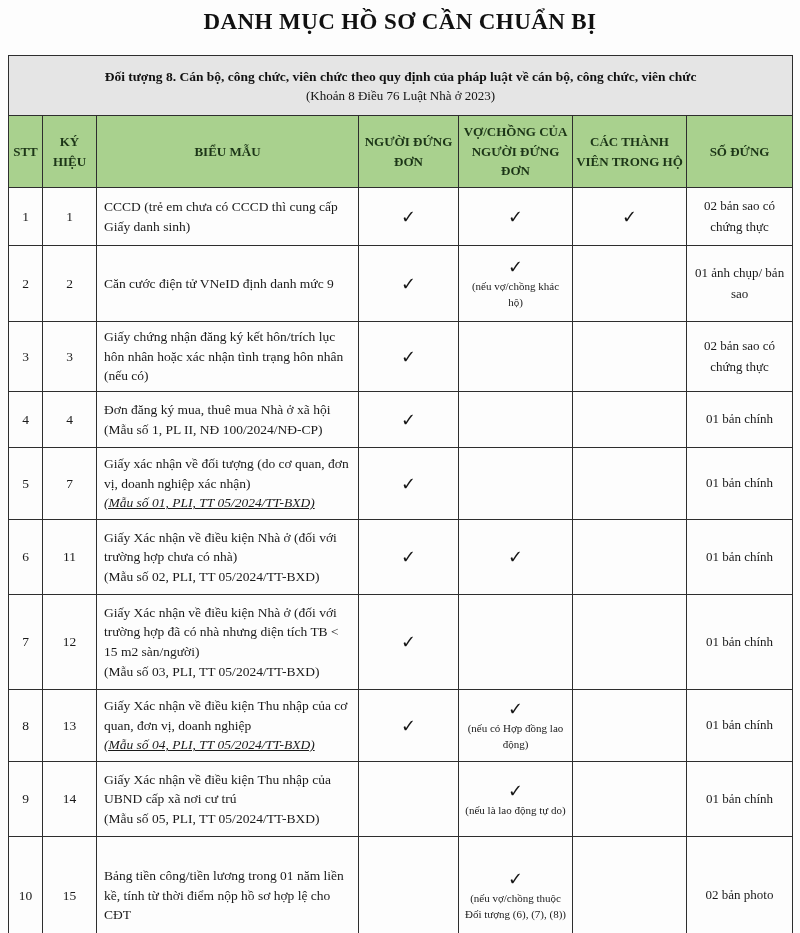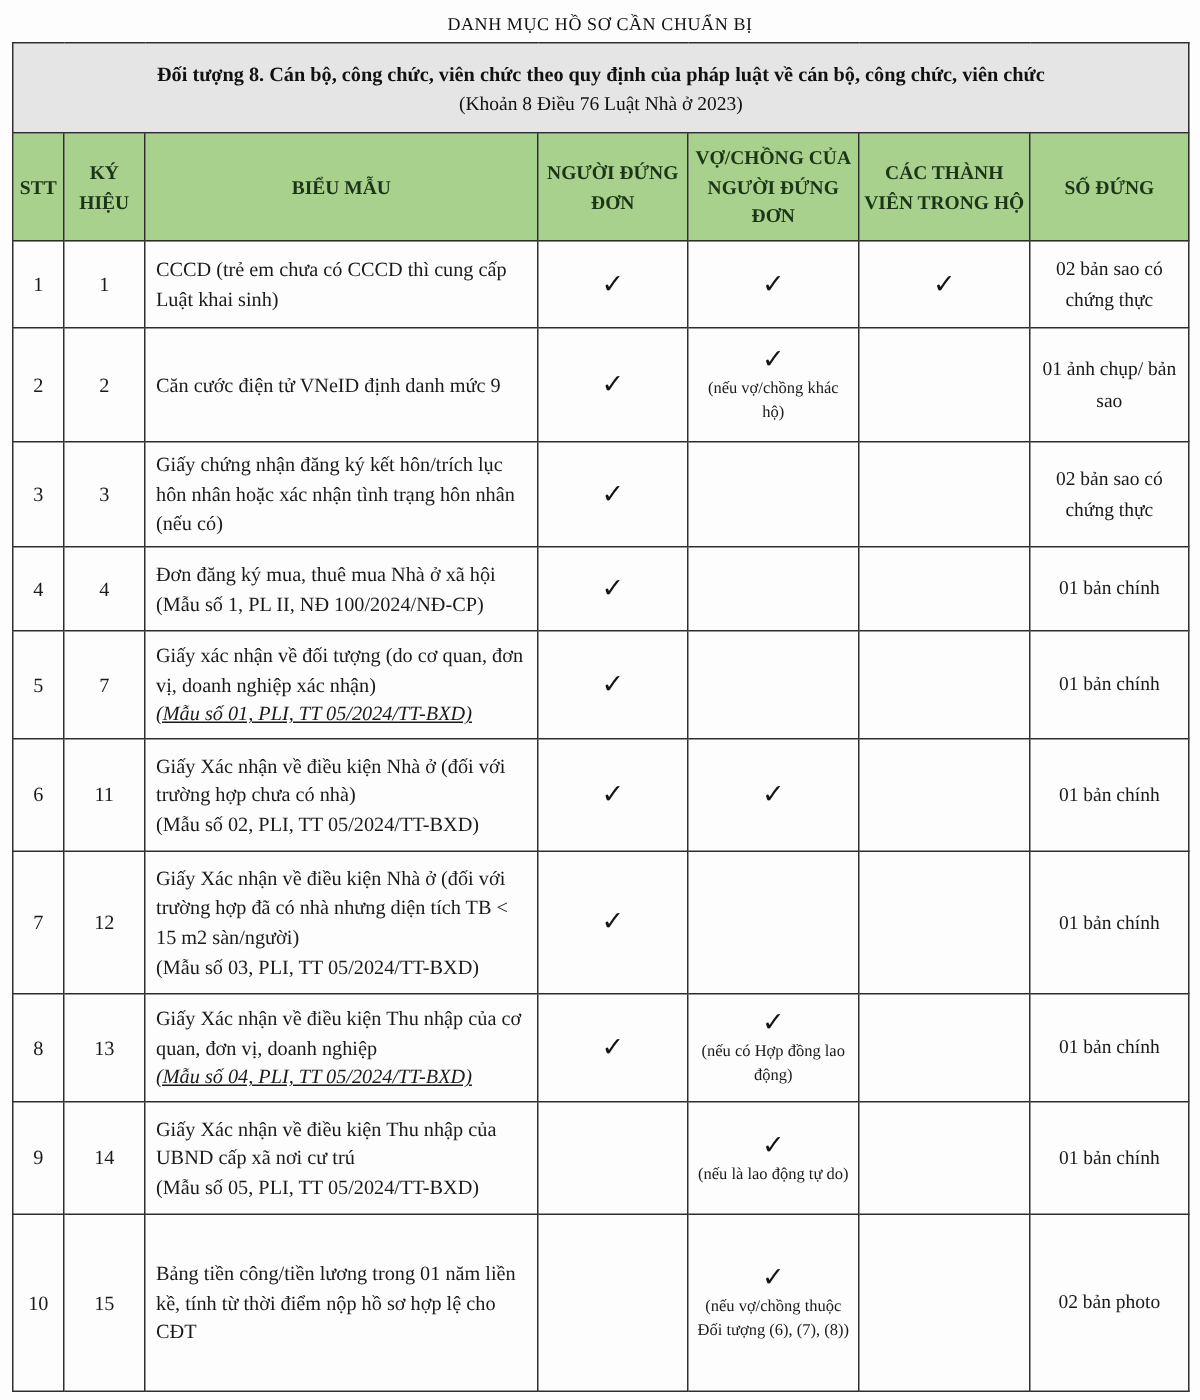--- a/index.html
+++ b/index.html
@@ -4,22 +4,22 @@
 <style>
   * { box-sizing: border-box; }
   html,body { margin:0; padding:0; }
   body {
     width:800px; height:933px;
     background:#fdfdfd;
     font-family:"Liberation Serif","DejaVu Serif",serif;
     color:#1a1a1a;
   }
   .page-title {
-    font-size:12px; font-weight:normal; text-align:center;
-    margin:9px 0 4px 0; letter-spacing:.4px; color:#111;
+    font-size:23px; font-weight:bold; text-align:center;
+    margin:9px 0 20px 0; letter-spacing:.4px; color:#111;
   }
   table.doc {
     border-collapse:collapse; table-layout:fixed;
     width:784px; margin-left:8px;
   }
   table.doc td, table.doc th { border:1.6px solid #2e2e2e; vertical-align:middle; }
   
   .subtitle-cell { text-align:center; padding:7px 14px; height:60px; background:#e5e5e5; }
   .sub1 { font-weight:bold; font-size:13.5px; line-height:1.45; color:#111; }
   .sub2 { font-size:13px; margin-top:1px; color:#111; }
@@ -84,21 +84,21 @@
       <th>VỢ/CHỒNG CỦA NGƯỜI ĐỨNG ĐƠN</th>
       <th>CÁC THÀNH VIÊN TRONG HỘ</th>
       <th>SỐ ĐỨNG</th>
     </tr>
   </thead>
   <tbody>
   <tr>
     <td class="c-stt">1</td>
     <td class="c-code">1</td>
     <td class="c-form">
-      <span class="form-main">CCCD (trẻ em chưa có CCCD thì cung cấp Luật khai sinh)</span>
+      <span class="form-main">CCCD (trẻ em chưa có CCCD thì cung cấp Giấy danh sinh)</span>
       
     </td>
     <td class="c-check">
       <span class="check">✓</span>
     </td>
     <td class="c-check">
       <span class="check">✓</span>
       <span class="check-note"></span>
     </td>
     <td class="c-check">

